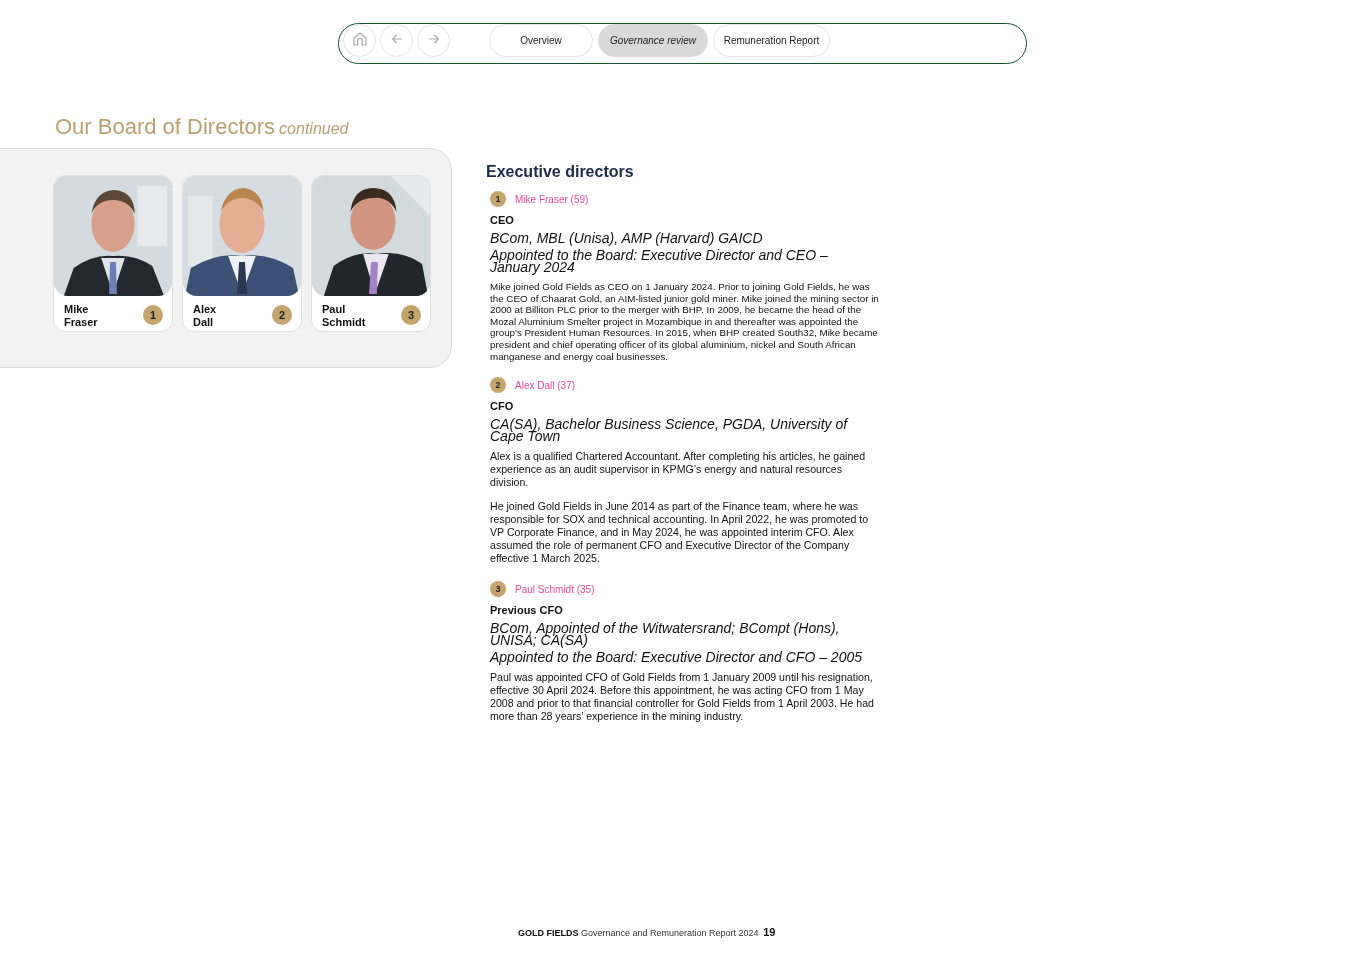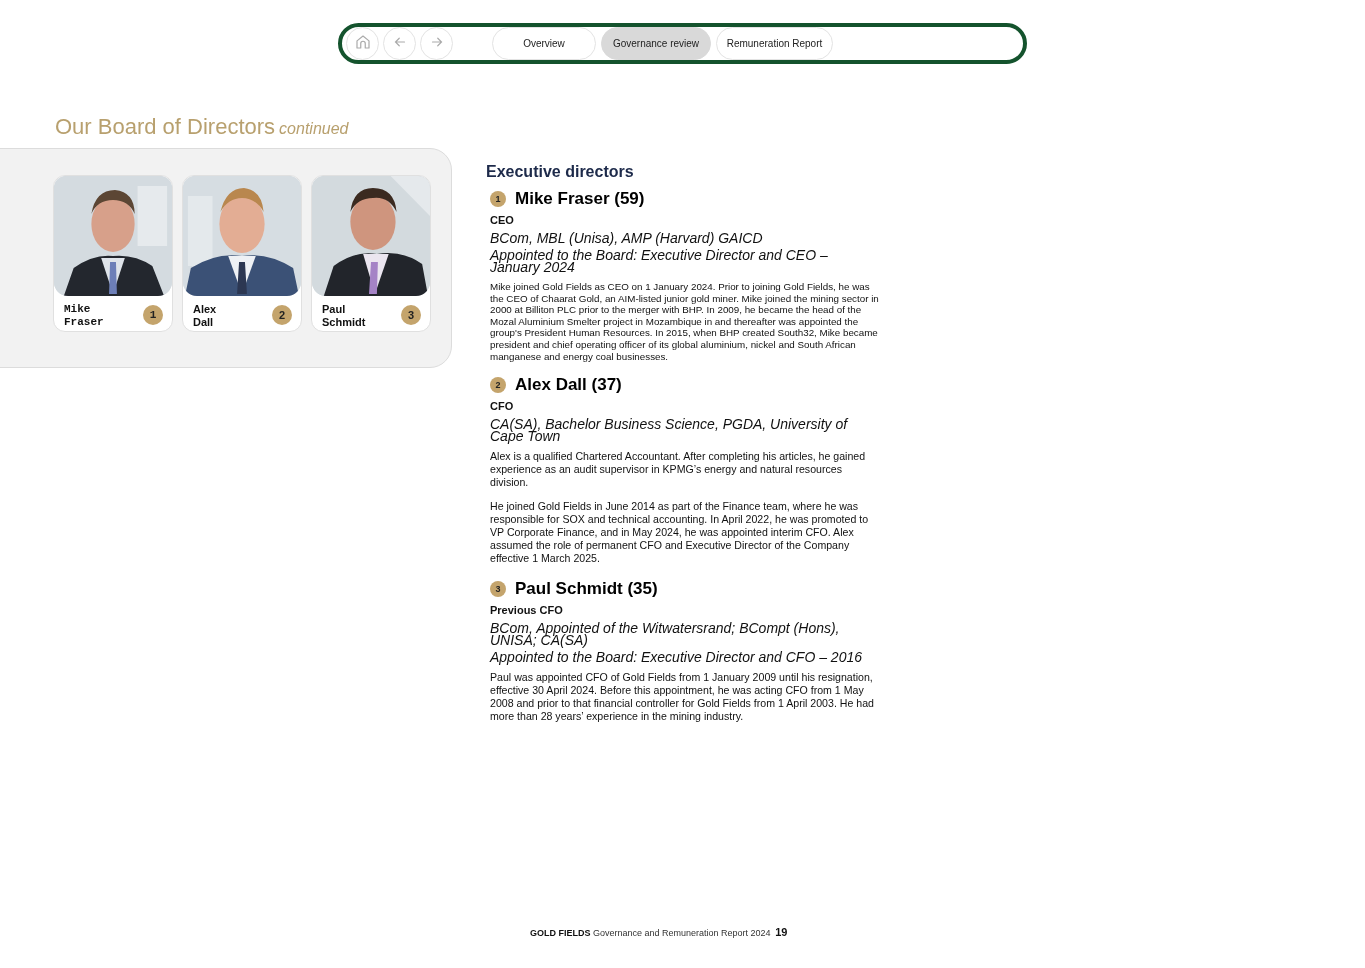--- a/index.html
+++ b/index.html
@@ -2,36 +2,36 @@
 <html><head>
   <meta charset="utf-8">
   <style>
     * { box-sizing: border-box; margin: 0; padding: 0; }
     html, body { width: 1365px; height: 968px; background: #ffffff; overflow: hidden; }
     body { position: relative; font-family: "Liberation Sans", sans-serif; color: #1a1a1a; }
 
     
     .nav-bar {
       position: absolute; left: 338px; top: 23px; width: 689px; height: 41px;
-      border: 4px solid #14532d; border-radius: 21px; background: #fff;
+      border: 1px solid #14532d; border-radius: 21px; background: #fff;
       display: flex; align-items: flex-start; padding: 0 4px;
     }
     .circ-btn {
       width: 33px; height: 33px; border-radius: 50%; border: 1px solid #e3e3e3;
       display: flex; align-items: center; justify-content: center; margin-right: 4px;
       cursor: pointer; background: #fff;
     }
     .circ-btn svg { width: 18px; height: 18px; }
     .tab {
       height: 33px; border-radius: 17px; border: 1px solid #e3e3e3;
       display: flex; align-items: center; justify-content: center;
       font-size: 10px; color: #222; cursor: pointer; background: #fff; margin-left: 5px;
       white-space: nowrap;
     }
-    .tab.active { background: #d9d9d9; border-color: #d9d9d9; }
+    .tab.active { background: #d9d9d9; border-color: #d9d9d9; font-style: italic; }
     .tab-overview { width: 104px; margin-left: 35px; }
     .tab-governance { width: 110px; }
     .tab-remuneration { width: 117px; }
     .tab-admin { width: 207px; }
 
     
     .page-title {
       position: absolute; left: 55px; top: 114px;
       font-size: 22px; color: #b8a06e; font-weight: normal; white-space: nowrap;
     }
@@ -61,33 +61,33 @@
     .card .num-badge {
       position: absolute; right: 9px; top: 129px; width: 20px; height: 20px; font-size: 11px;
     }
 
     
     .content { position: absolute; left: 486px; top: 163px; width: 395px; }
     .section-heading { font-size: 16px; color: #1d2a4a; margin-bottom: 9px; }
     .director { padding-left: 4px; }
     .dir-head { display: flex; align-items: center; height: 18px; margin-bottom: 6px; }
     .dir-head .num-badge { width: 16px; height: 16px; font-size: 9px; margin-right: 9px; }
-    .dir-name { font-size: 17px; color: #000000; font-weight: bold; }
+    .dir-name { font-size: 10px; color: #ec4899; font-weight: normal; }
     .dir-role { font-size: 11px; font-weight: bold; color: #111; margin-bottom: 6px; }
     .dir-qual, .dir-appt { font-size: 14px; font-style: italic; color: #111; line-height: 12px; margin-bottom: 5px; }
     .dir-bio { font-size: 9.8px; line-height: 11.6px; color: #111; margin-top: 8px; }
     .dir-bio.lg { font-size: 10.6px; line-height: 13px; }
     .dir-bio + .dir-bio { margin-top: 11px; }
 
     .d1 { margin-bottom: 14px; }
     .d2 { margin-bottom: 15px; }
 
     
     .footer {
-      position: absolute; left: 530px; top: 926px; font-size: 9px; color: #333; white-space: nowrap;
+      position: absolute; left: 518px; top: 926px; font-size: 9px; color: #333; white-space: nowrap;
     }
     .footer .brand { font-weight: bold; color: #111; }
     .footer .page { font-weight: bold; font-size: 11px; color: #111; margin-left: 2px; }
   </style>
 </head>
 <body>
 
 <nav class="nav-bar">
   <div class="circ-btn">
     <span>
@@ -114,21 +114,21 @@
   <div class="tab tab-governance active">Governance review</div>
   <div class="tab tab-remuneration">Remuneration Report</div>
 </nav>
 
 <h1 class="page-title">
   <span>Our Board of Directors</span><span class="sub">continued</span>
 </h1>
 
 <div class="photo-panel"></div>
 
-<div class="card" style="left:53px;font-family:Liberation Mono, monospace;">
+<div class="card" style="left:53px;">
   <div class="photo">
     <svg viewBox="0 0 120 120" preserveAspectRatio="none">
       <rect x="0" y="0" width="120" height="120" fill="#d4dbe0"></rect>
       <rect x="85" y="10" width="30" height="60" fill="#e6eaed"></rect>
       <path d="M10 120 L20 92 Q40 78 60 80 Q82 78 100 90 L112 120 Z" fill="#23272e"></path>
       <path d="M48 82 L60 118 L72 82 Z" fill="#dfe4ea"></path>
       <path d="M57 86 L63 86 L64 118 L56 118 Z" fill="#6d7fb8"></path>
       <ellipse cx="60" cy="48" rx="22" ry="28" fill="#d7a08a"></ellipse>
       <path d="M38 38 Q42 14 62 14 Q82 16 82 38 Q76 24 60 24 Q44 24 38 38 Z" fill="#5c4634"></path>
     </svg>
@@ -203,21 +203,21 @@
     <p class="dir-bio lg">He joined Gold Fields in June 2014 as part of the Finance team, where he was responsible for SOX and technical accounting. In April 2022, he was promoted to VP Corporate Finance, and in May 2024, he was appointed interim CFO. Alex assumed the role of permanent CFO and Executive Director of the Company effective 1 March 2025.</p>
   </div>
 
   <div class="director">
     <div class="dir-head">
       <span class="num-badge">3</span>
       <span class="dir-name">Paul Schmidt (35)</span>
     </div>
     <div class="dir-role">Previous CFO</div>
     <div class="dir-qual">BCom, Appointed of the Witwatersrand; BCompt (Hons), UNISA; CA(SA)</div>
-    <div class="dir-appt">Appointed to the Board: Executive Director and CFO – 2016</div>
+    <div class="dir-appt">Appointed to the Board: Executive Director and CFO – 2005</div>
     <p class="dir-bio lg">Paul was appointed CFO of Gold Fields from 1 January 2009 until his resignation, effective 30 April 2024. Before this appointment, he was acting CFO from 1 May 2008 and prior to that financial controller for Gold Fields from 1 April 2003. He had more than 28 years’ experience in the mining industry.</p>
   </div>
 </section>
 
 <footer class="footer">
   <span class="brand">GOLD FIELDS</span>
   <span>Governance and Remuneration Report 2024</span>
   <span class="page">19</span>
 </footer>
 

